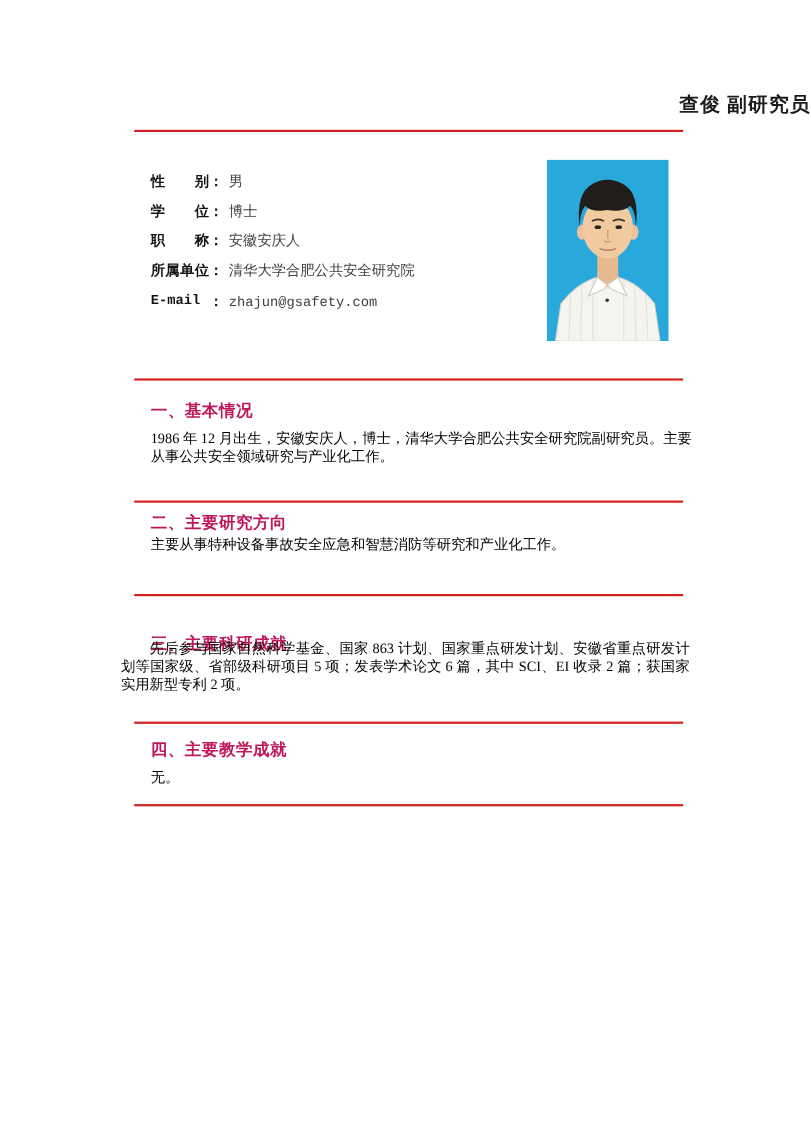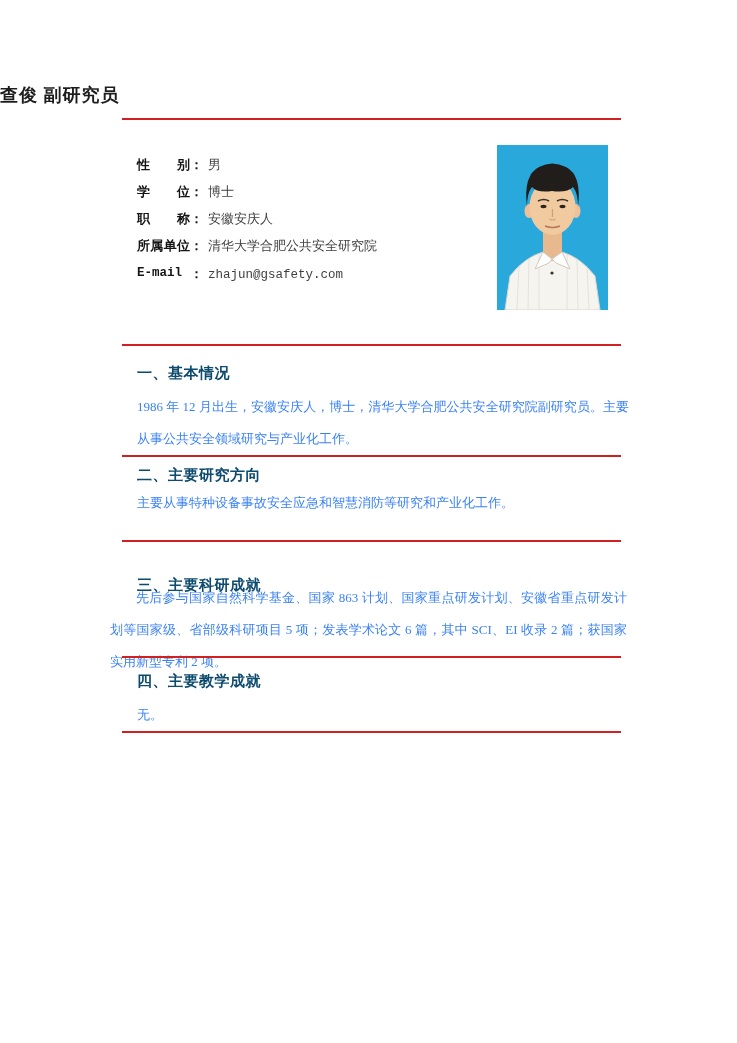--- a/index.html
+++ b/index.html
@@ -2,21 +2,21 @@
 <html><head>
 <meta charset="utf-8">
 <style>
   html,body { margin:0; padding:0; background:#ffffff; }
   .page {
     position:relative; width:737px; height:1043px; margin:0 auto;
     background:#ffffff; overflow:hidden;
     font-family:"Liberation Serif","DejaVu Serif",serif;
   }
   .doc-title {
-    position:absolute; top:83px; left:0; width:737px; text-align:left;
+    position:absolute; top:83px; left:0; width:737px; text-align:right;
     font-family:"Liberation Serif","DejaVu Serif",serif;
     font-size:18px; font-weight:bold; color:#1d1d1d; letter-spacing:1px;
   }
   .rule {
     position:absolute; left:122px; width:499px; height:2px;
     background:#d02020;
   }
   .rule-1 { top:118px; }
   .rule-2 { top:344px; }
   .rule-3 { top:455px; }
@@ -45,26 +45,26 @@
 
   .photo {
     position:absolute; left:497px; top:145px; width:111px; height:165px;
     overflow:hidden;
   }
   .photo svg { display:block; }
 
   .section-heading {
     position:absolute; left:137px;
     font-family:"Liberation Sans","DejaVu Sans",sans-serif;
-    font-weight:bold; font-size:15px; color:#0c4a6e; letter-spacing:0.5px;
+    font-weight:bold; font-size:15px; color:#be185d; letter-spacing:0.5px;
     white-space:nowrap;
   }
   .section-body {
     position:absolute; left:137px; width:492px;
-    font-size:13px; line-height:32px; color:#3b82f6; text-align:justify;
+    font-size:13px; line-height:16px; color:#000000; text-align:justify;
   }
   .heading-1 { top:364px; }  .body-1 { top:391px; }
   .heading-2 { top:466px; }  .body-2 { top:487px; }
   .heading-3 { top:576px; }
   .body-3 { top:582px; left:110px; width:517px; text-indent:2em; }
   .heading-4 { top:672px; }  .body-4 { top:699px; }
 </style>
 </head>
 <body>
 

